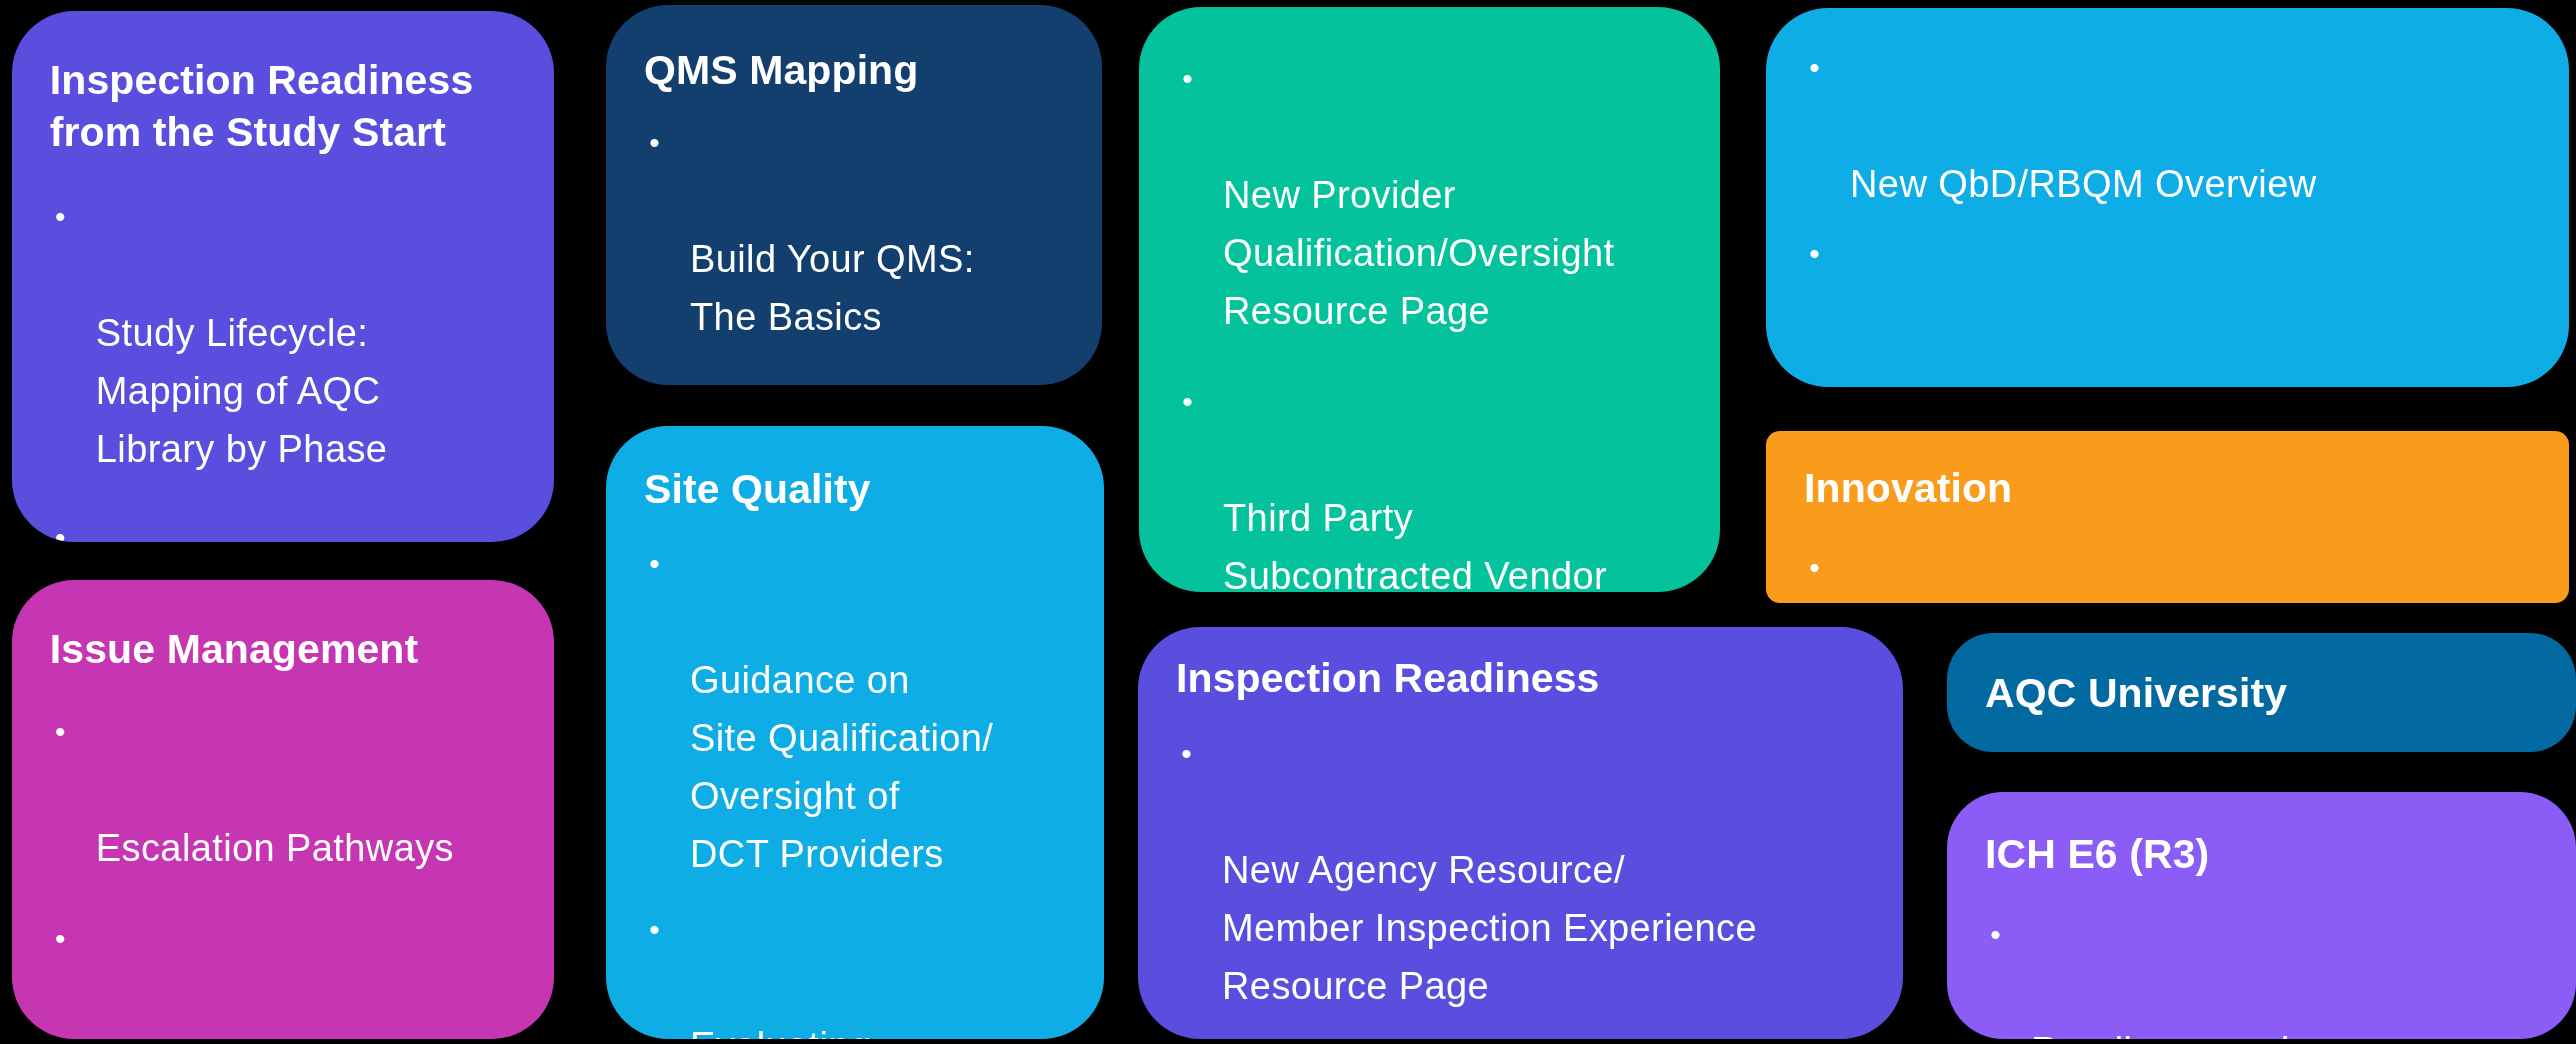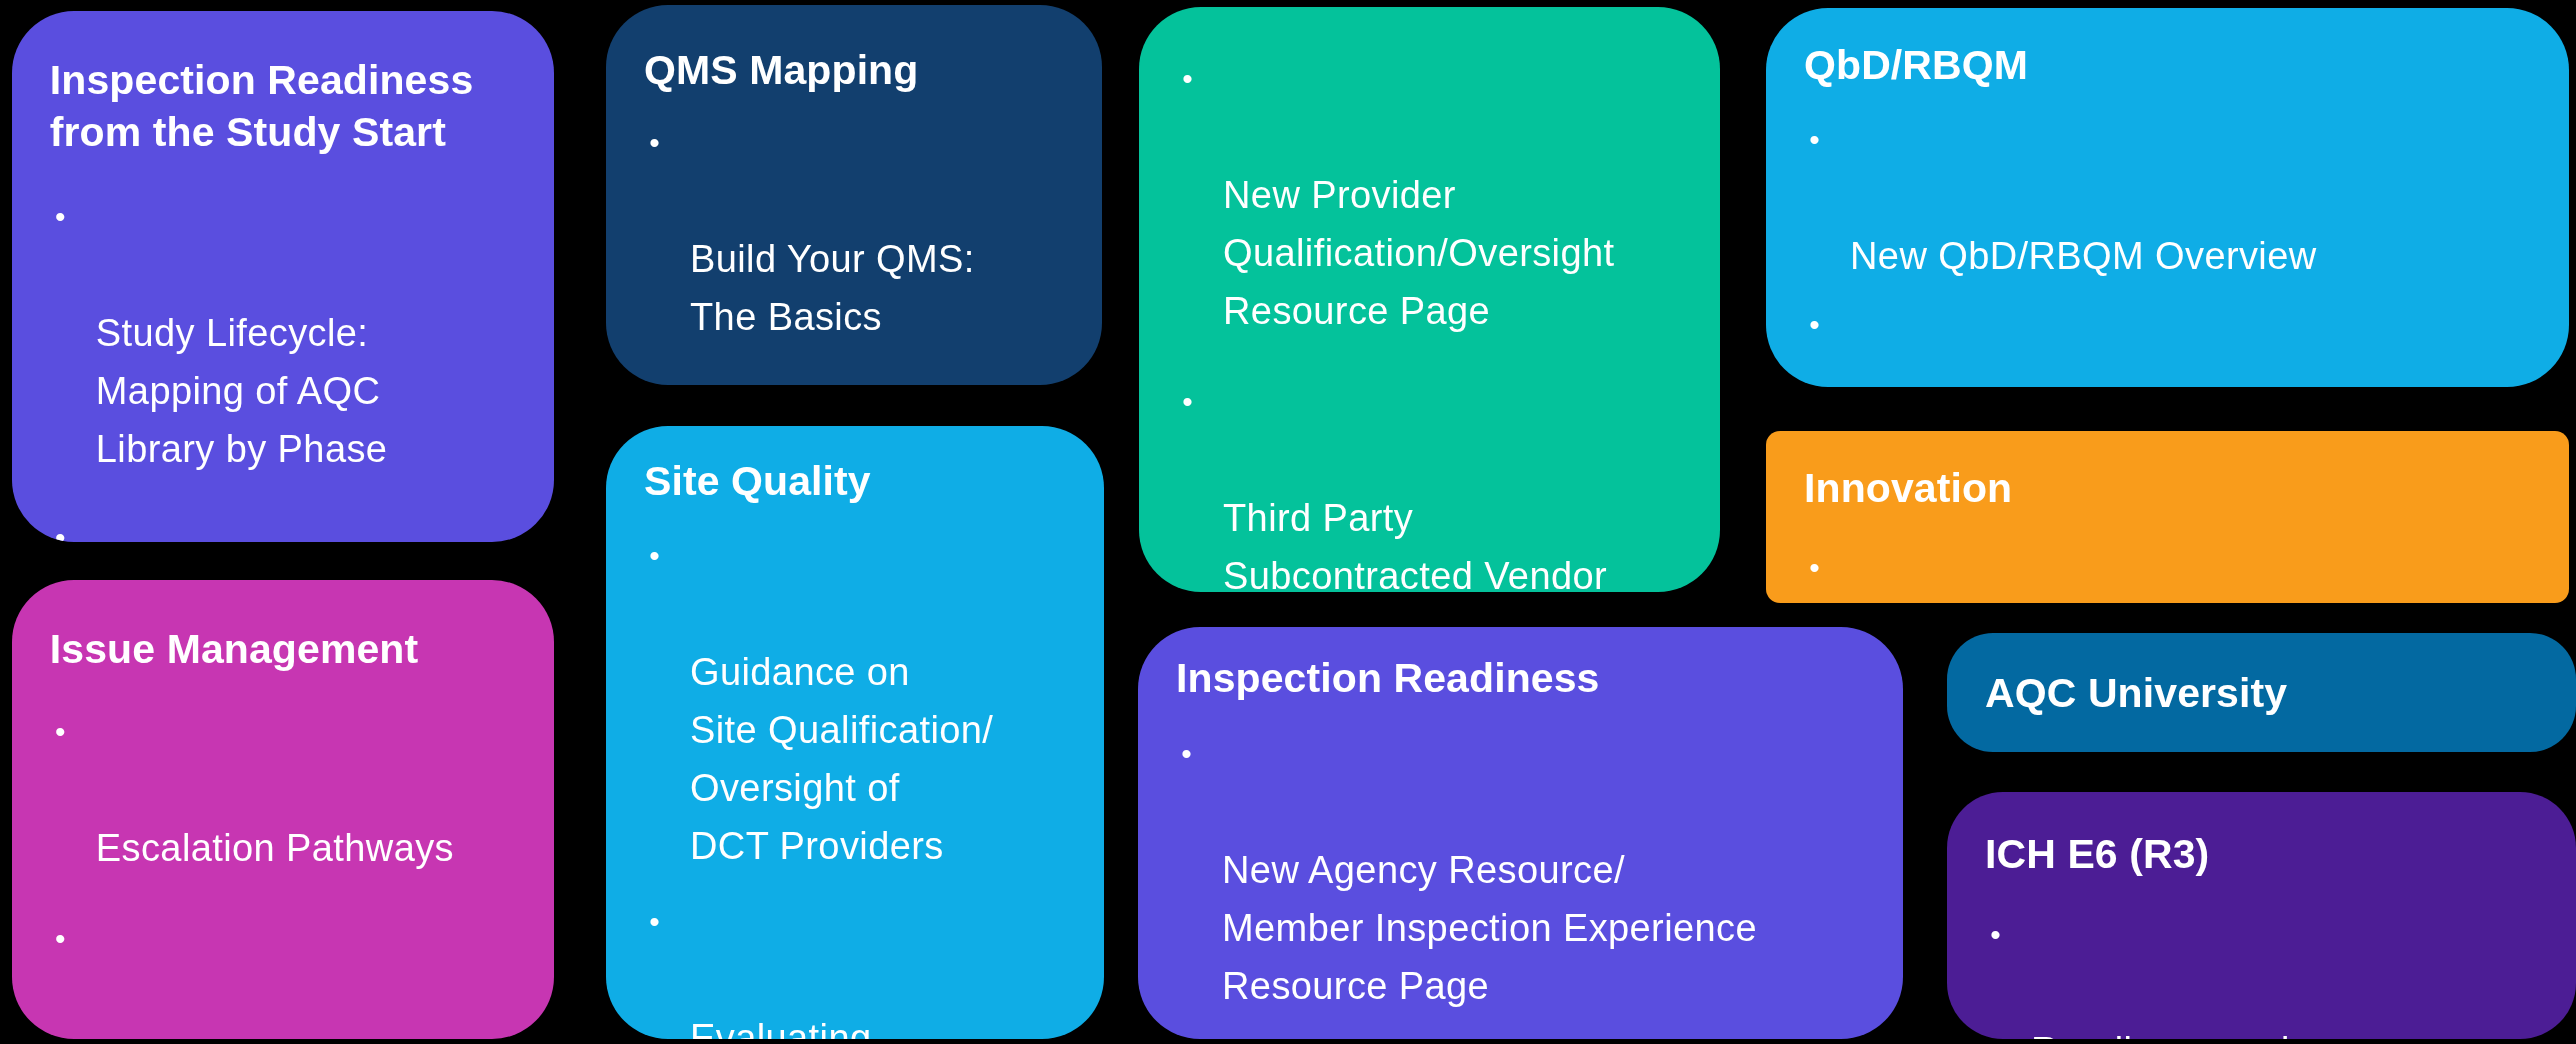--- a/index.html
+++ b/index.html
@@ -49,21 +49,21 @@
     line-height: 58px;
   }
   
   .c1  { left: 11.8px;   top: 10.5px;   width: 542px;  height: 531px; }
   .c2  { left: 11.8px;   top: 580px;  width: 542px;  height: 459px; }
   .c2 .title { margin-bottom: 27.5px; }
   .c2 li { margin-bottom: 33px; }
   .c3  { left: 606px;  top: 5.2px;    width: 496px;  height: 380px; padding-top: 39px; }
   .c3 .title { margin-bottom: 18px; }
   .c3 li { margin-bottom: 26px; }
-  .c4  { left: 606px;  top: 426px;  width: 498px;  height: 613px; padding-top: 29px; }
+  .c4  { left: 606px;  top: 426px;  width: 498px;  height: 613px; padding-top: 37px; }
   .c4 .title { margin-bottom: 19.7px; }
   .c4 li { margin-bottom: 18.4px; }
   .c5  { left: 1139px; top: 6.6px;   width: 581px;  height: 585px; }
   .c5 li { margin-bottom: 33px; }
   .c6  { left: 1138px; top: 627px;  width: 765px; height: 412px; padding-top: 25px; }
   .c6 .title { margin-bottom: 21px; }
   .c6 li { margin-bottom: 17px; }
   .c7  { left: 1766px; top: 7.9px;   width: 803px; height: 379px; padding-top: 31px; }
   .c7 .title { margin-bottom: 19.7px; }
   .c7 li { margin-bottom: 11.8px; }
@@ -174,21 +174,20 @@
 Resource Page</span>
       </li>
       <li>
         <span class="dot">•</span>
         
       </li>
     </ul>
   </section>
 
   <section class="card c7" style="background: rgb(15, 173, 230);">
-    <h2 class="title">QbD/RBQM</h2>
     <ul class="items">
       <li>
         <span class="dot">•</span>
         <span class="txt">New QbD/RBQM Overview</span>
       </li>
       <li>
         <span class="dot">•</span>
         
       </li>
 
@@ -202,21 +201,21 @@
         <span class="dot">•</span>
         
       </li>
     </ul>
   </section>
 
   <section class="card c9" style="background: #0369a1;">
     <h2 class="title">AQC University</h2>
   </section>
 
-  <section class="card c10" style="background: #4c1d95;">
+  <section class="card c10" style="background: #8b5cf6;">
     <h2 class="title">ICH E6 (R3)</h2>
     <ul class="items">
       <li>
         <span class="dot">•</span>
         <span class="txt">Readiness and
 Implementation</span>
       </li>
     </ul>
   </section>
 

